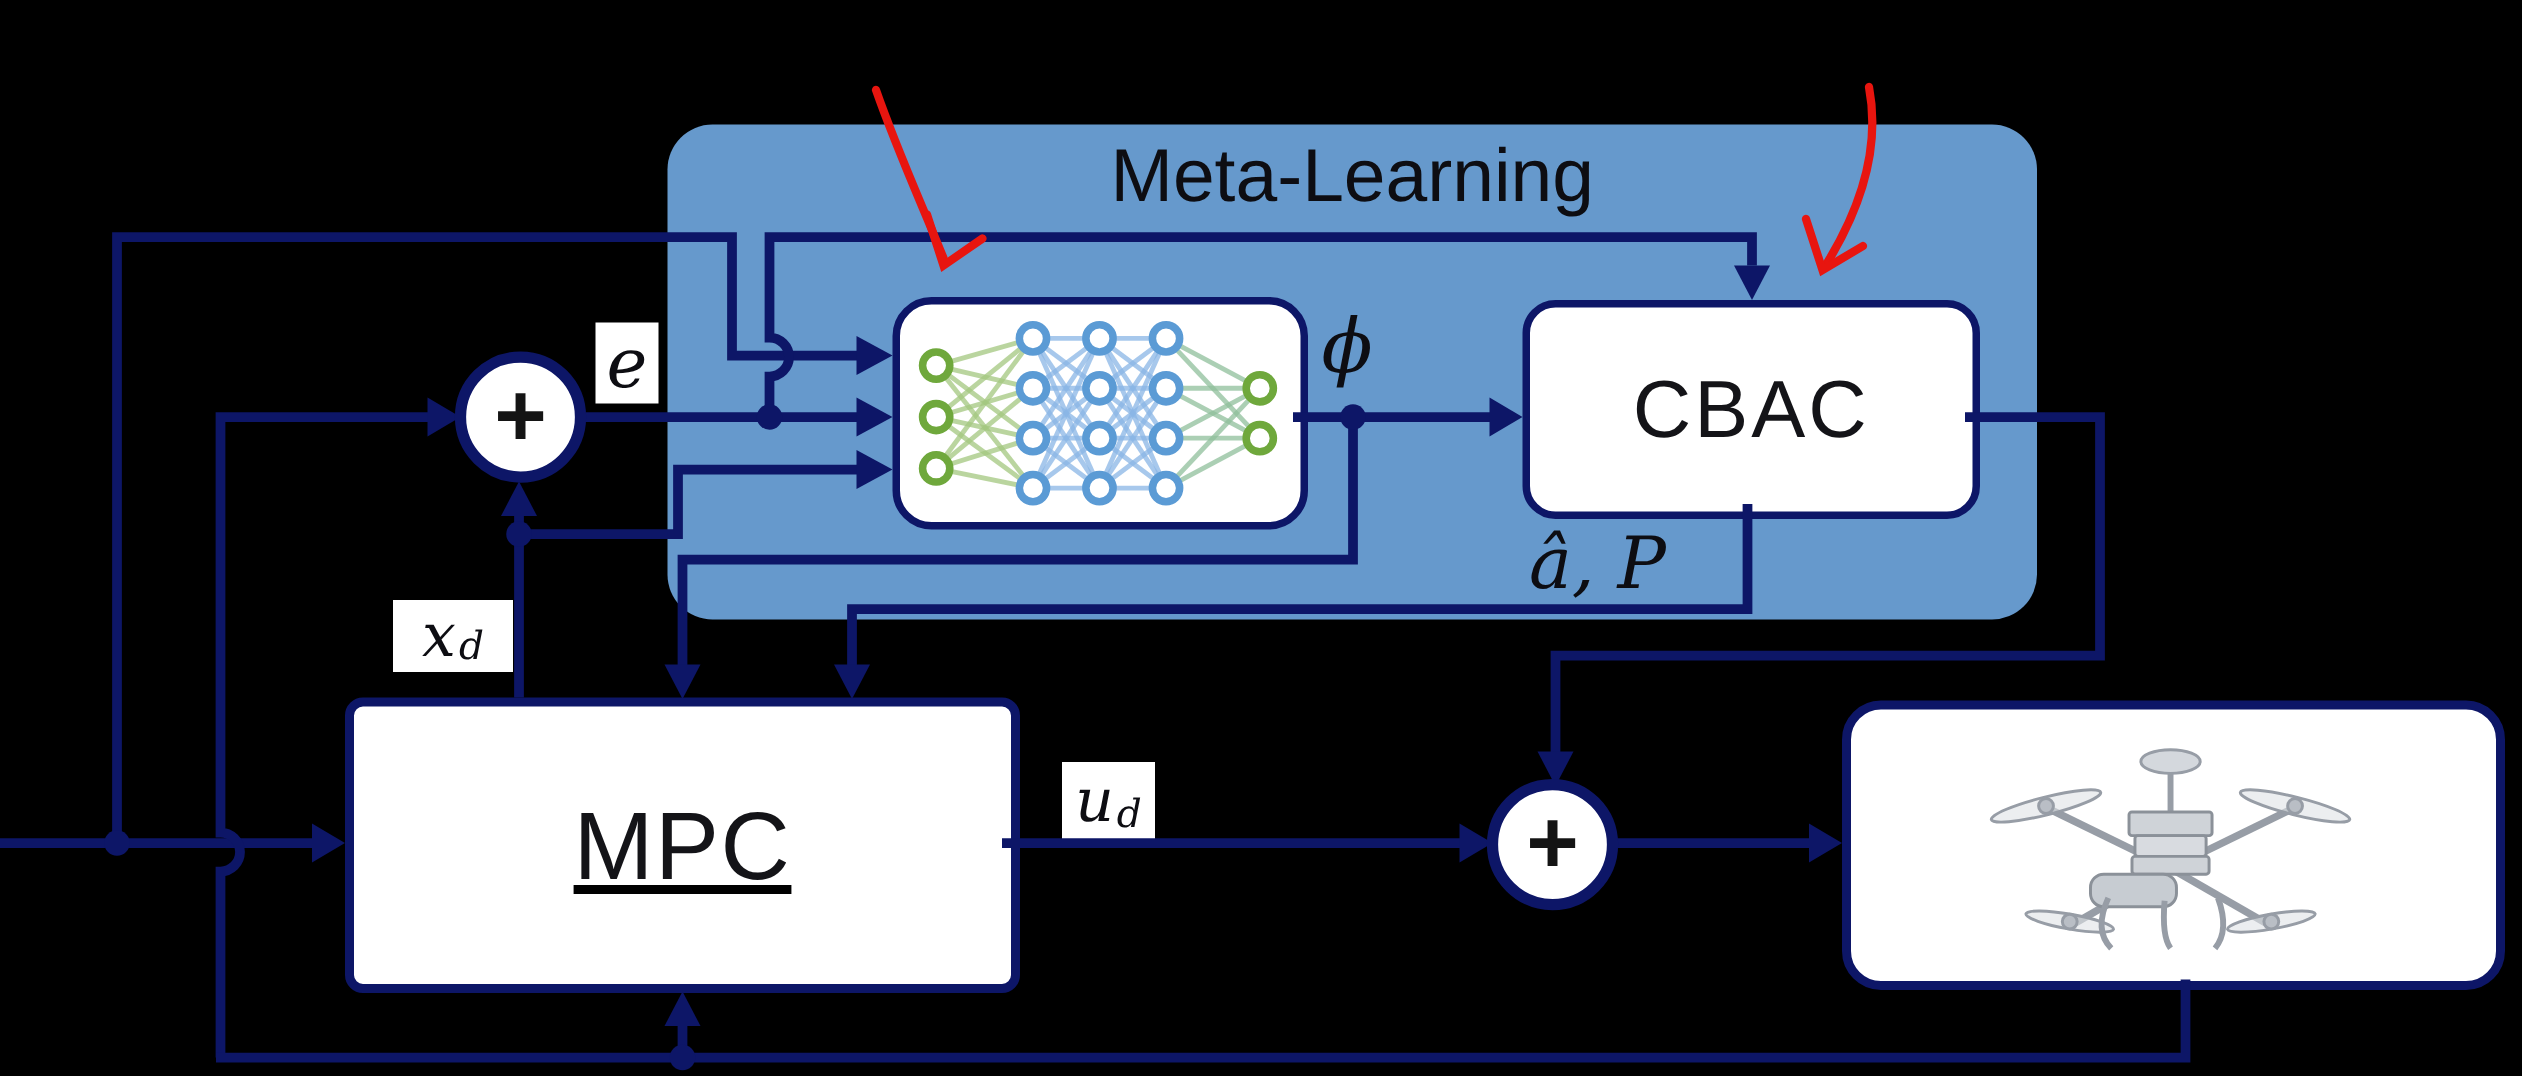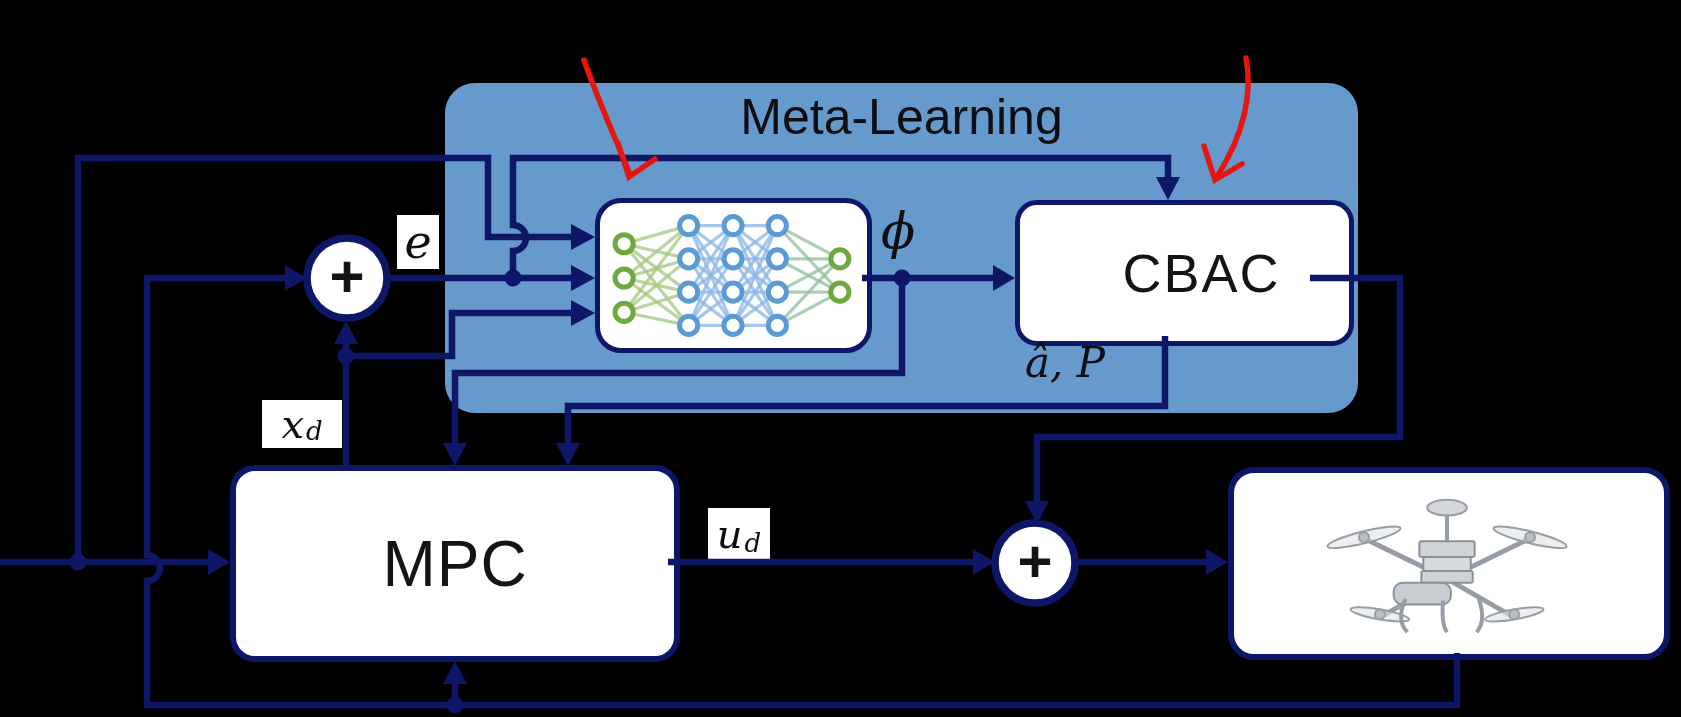--- a/index.html
+++ b/index.html
@@ -6,34 +6,34 @@
   .stage{position:relative;width:1681px;height:717px;background:#000;overflow:hidden;
          font-family:"Liberation Sans", sans-serif;}
   .abs{position:absolute;}
   
   .meta-box{left:445px;top:83px;width:913px;height:330px;background:#6699cc;border-radius:30px;z-index:1;}
   .meta-title{left:445px;top:88px;width:913px;text-align:center;font-size:50px;font-weight:400;
               color:#0d0d12;z-index:6;letter-spacing:0px;}
   
   .block{background:#fff;border:5px solid #0d1667;z-index:5;display:flex;align-items:center;justify-content:center;}
   .nn-box{left:595px;top:198px;width:267px;height:145px;border-radius:26px;}
-  .cbac-box{left:1015px;top:200px;width:295px;height:136px;border-radius:22px;padding-left:34px;}
+  .cbac-box{left:1015px;top:200px;width:295px;height:136px;border-radius:22px;}
   .cbac-box .blabel{font-size:54px;color:#141418;letter-spacing:2px;}
-  .mpc-box{left:230px;top:465px;width:438px;height:185px;border:6px solid #0d1667;border-radius:25px;}
+  .mpc-box{left:230px;top:465px;width:438px;height:185px;border:6px solid #0d1667;border-radius:12px;text-decoration:underline;}
   .mpc-box .blabel{font-size:64px;color:#141418;letter-spacing:1px;}
   .drone-box{left:1228px;top:467px;width:430px;height:181px;border:6px solid #0d1667;border-radius:26px;}
   
   .math{font-family:"DejaVu Serif", serif;font-style:italic;color:#0d0d12;z-index:10;
         display:flex;align-items:center;justify-content:center;}
   .patch{background:#fff;}
   .lab-e{left:397px;top:215px;width:42px;height:54px;font-size:46px;}
   .lab-xd{left:262px;top:400px;width:80px;height:48px;font-size:40px;}
   .lab-ud{left:708px;top:508px;width:62px;height:52px;font-size:40px;}
   .lab-phi{left:872px;top:200px;width:52px;height:62px;font-size:50px;}
-  .lab-ahatP{left:1003px;top:336px;width:124px;height:52px;font-size:42px;}
+  .lab-ahatP{left:1003px;top:350px;width:124px;height:52px;font-size:48px;}
   .sub{font-size:26px;align-self:flex-end;margin-bottom:2px;margin-left:2px;font-style:italic;}
   .wire-layer{left:0;top:0;z-index:50;}
   .icon-layer{z-index:7;}
 </style>
 </head>
 <body>
 
 <div class="stage">
 
   <div class="abs meta-box"></div>

